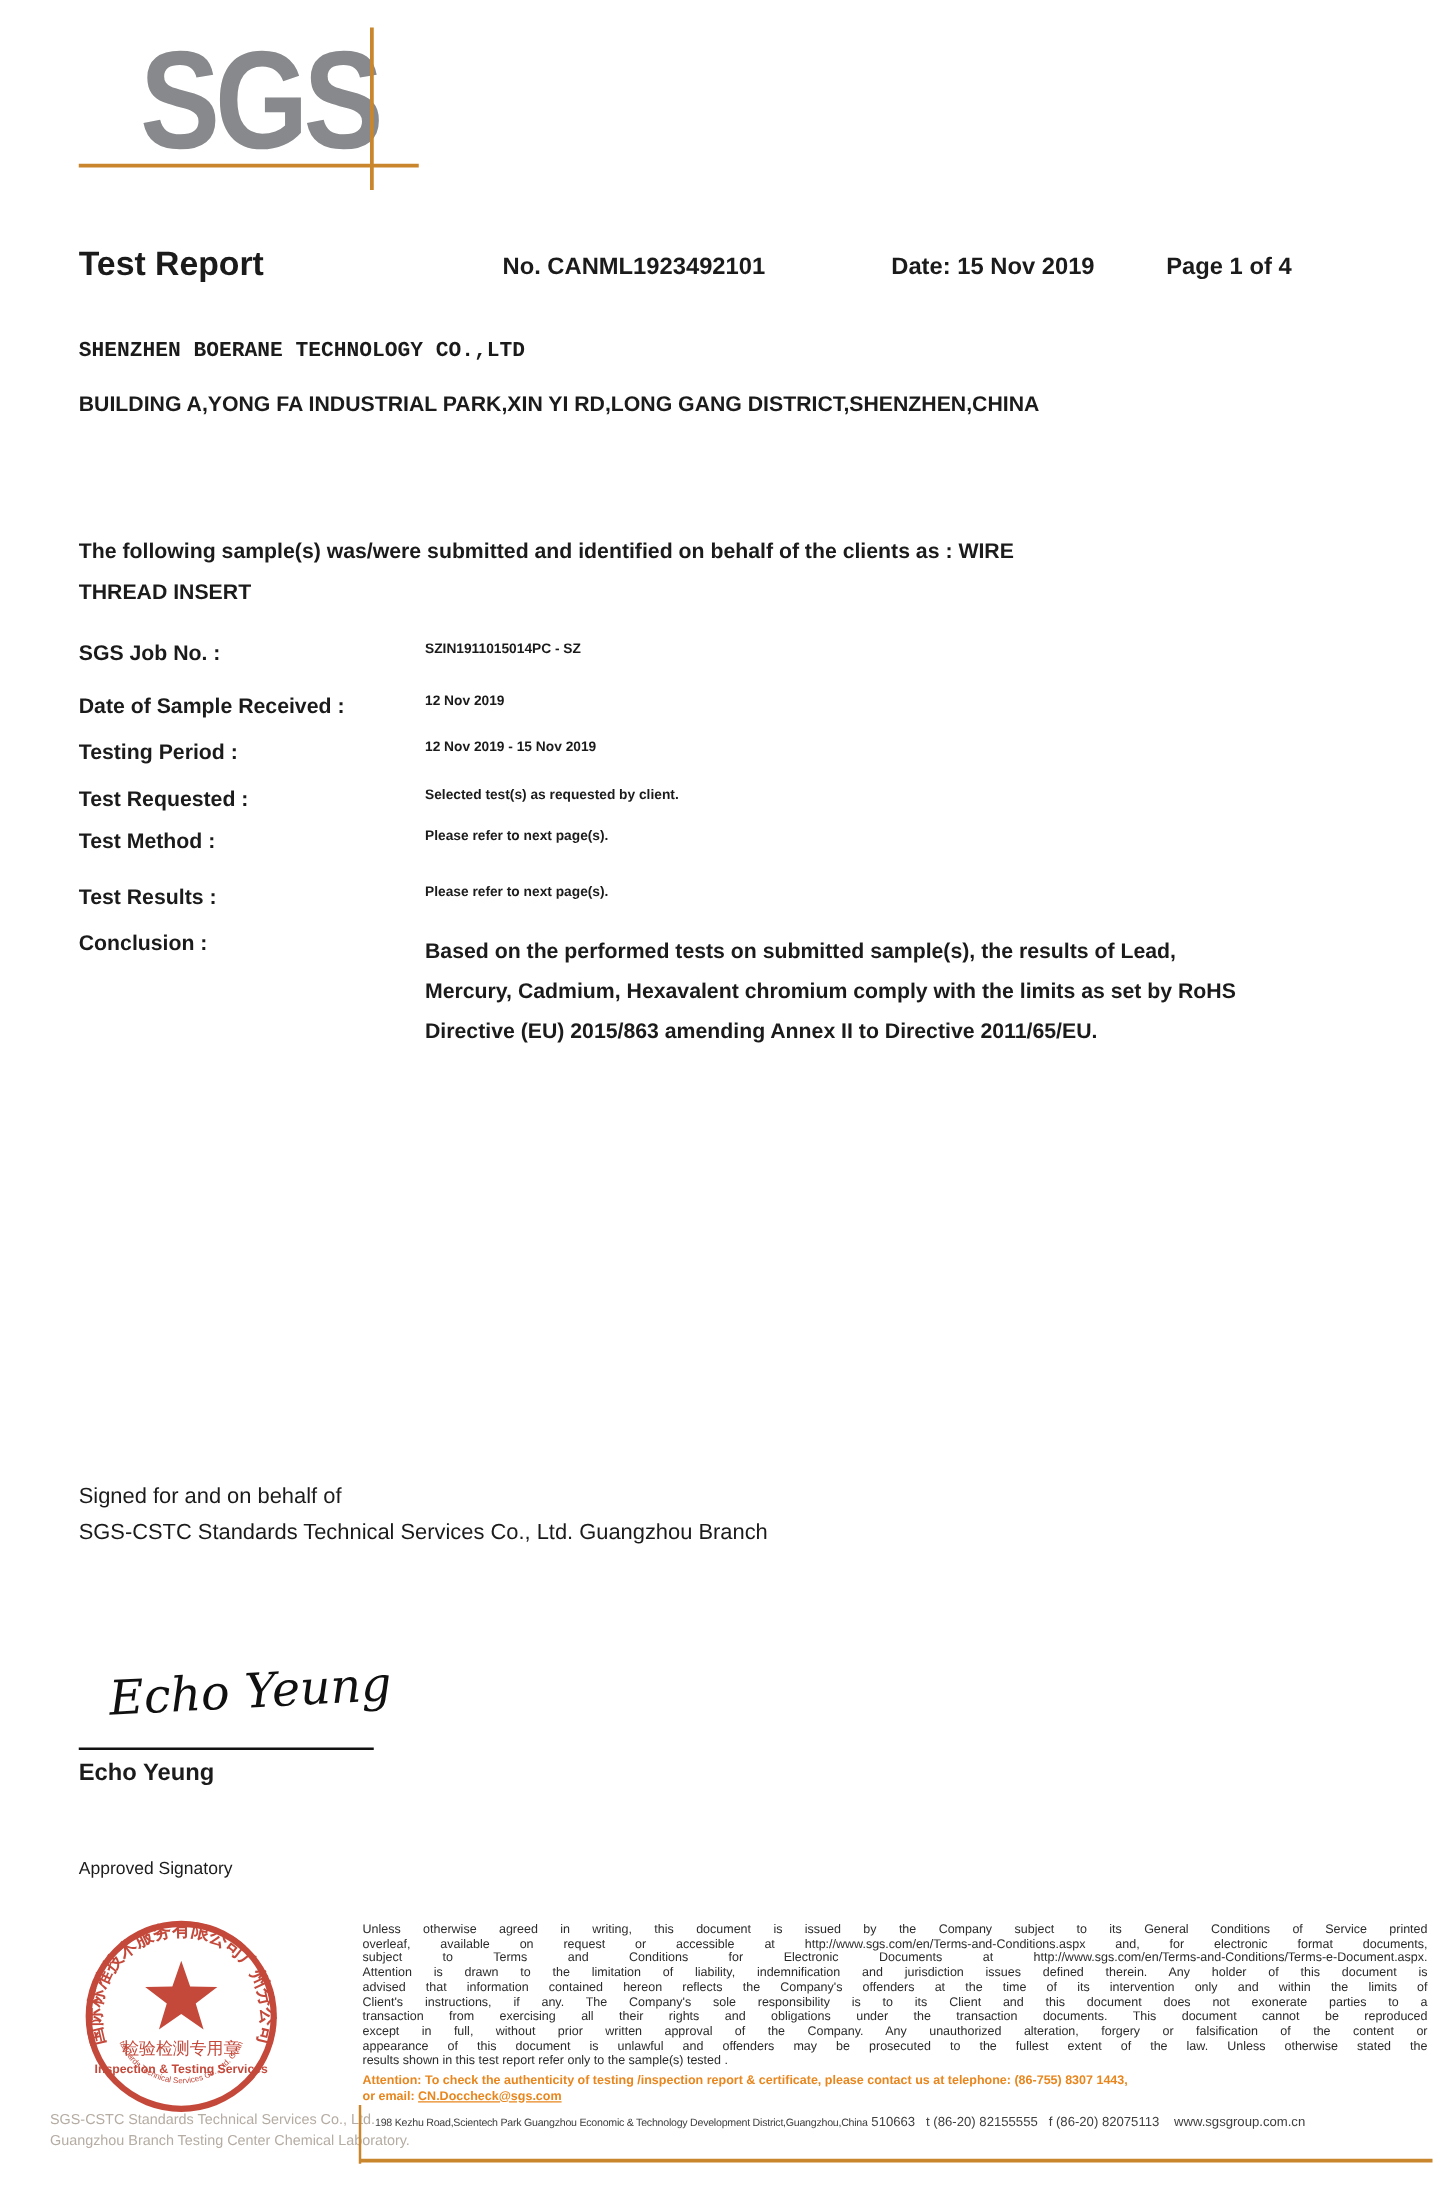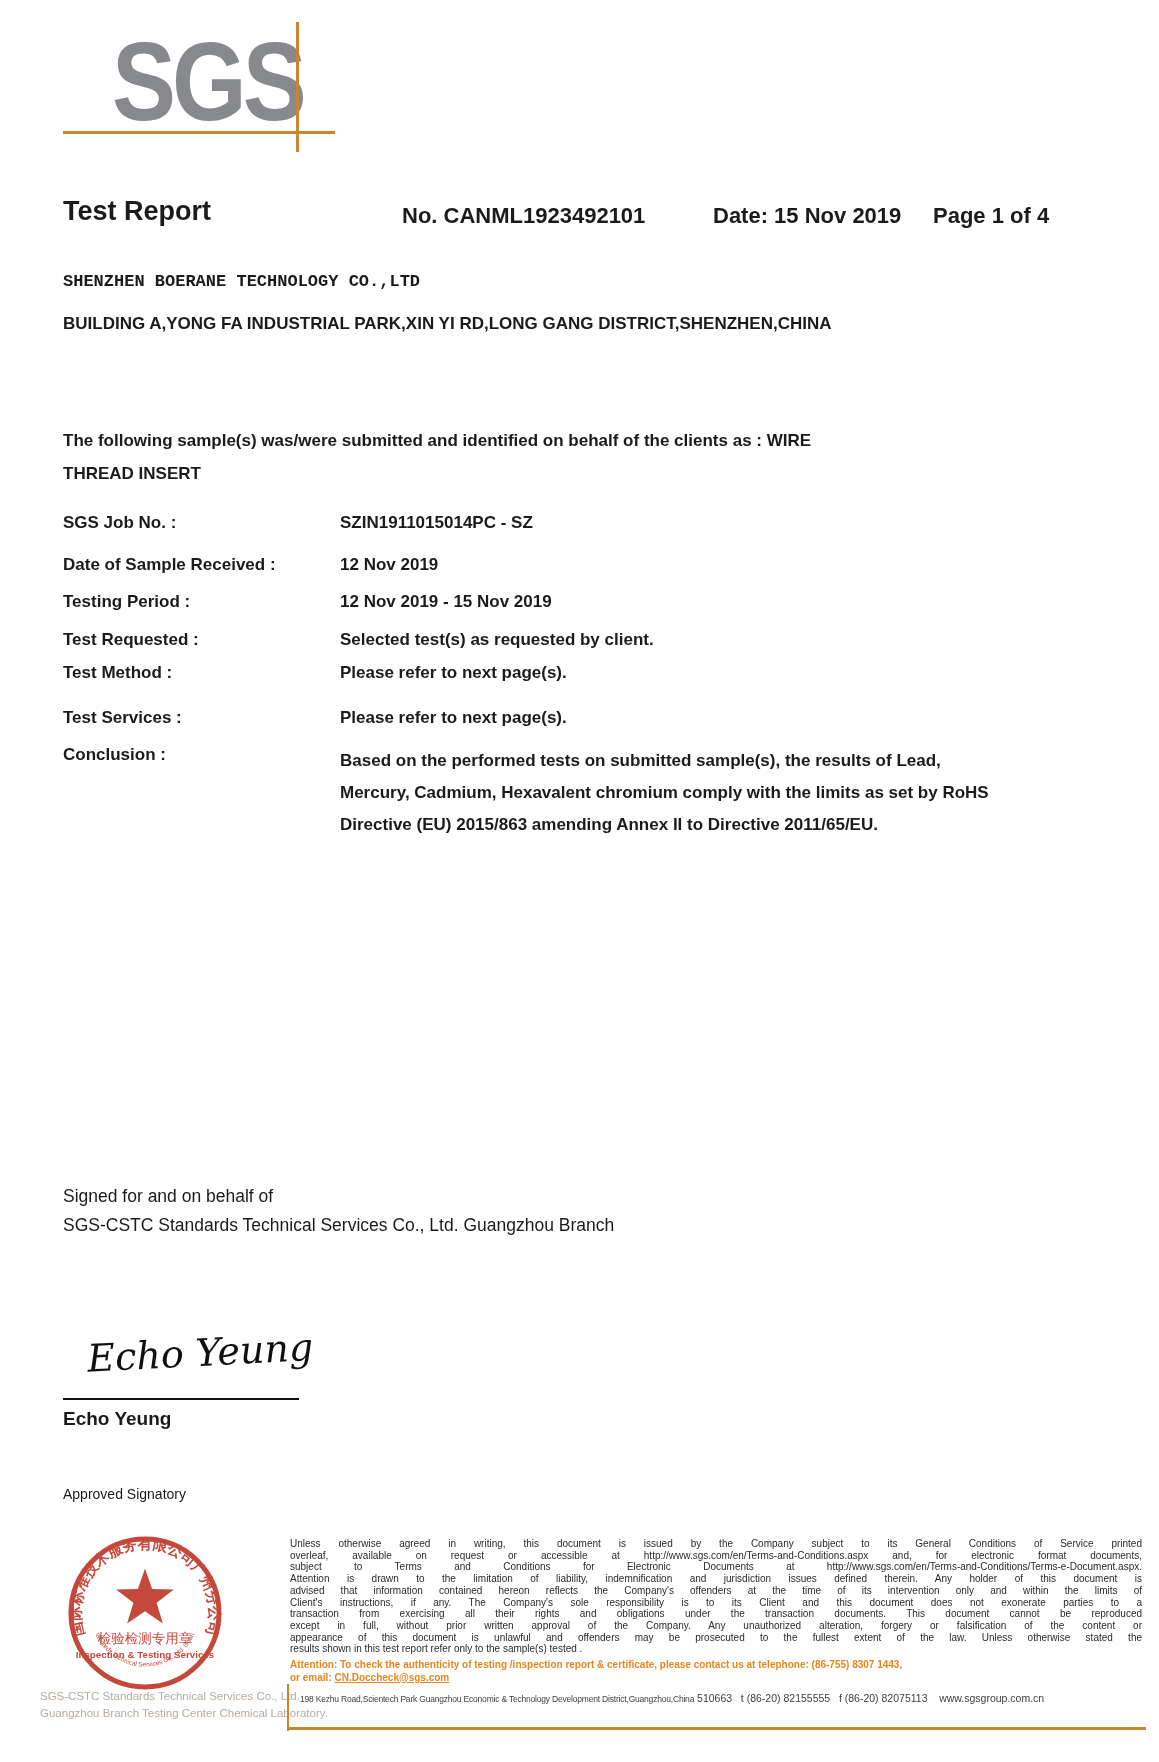--- a/index.html
+++ b/index.html
@@ -8,31 +8,31 @@
   .abs{position:absolute;}
 
   
   .logo-text{left:112px;top:26px;font-size:96px;font-weight:bold;color:#87898c;
              letter-spacing:-4px;transform:scaleY(1.16);transform-origin:top left;line-height:96px;}
   .logo-hline{left:63px;top:131px;width:272px;height:3px;background:#c9862c;}
   .logo-vline{left:296px;top:22px;width:3px;height:130px;background:#c9862c;}
 
   
   .title{left:63px;top:196px;font-size:27px;font-weight:bold;}
-  .hdr{top:203px;font-size:22px;font-weight:bold;white-space:nowrap;}
+  .hdr{top:203px;font-size:19px;font-weight:bold;white-space:nowrap;}
 
   .client-name{left:63px;top:272px;font-size:17px;font-weight:bold;white-space:nowrap;font-family:Liberation Mono, monospace;}
   .client-addr{left:63px;top:314px;font-size:17px;font-weight:bold;white-space:nowrap;}
 
   .sample1{left:63px;top:431px;font-size:17px;font-weight:bold;white-space:nowrap;}
   .sample2{left:63px;top:464px;font-size:17px;font-weight:bold;white-space:nowrap;}
 
   .row{position:absolute;left:0;width:100%;height:0;}
   .row .lbl{position:absolute;left:63px;font-size:17px;font-weight:bold;white-space:nowrap;}
-  .row .val{position:absolute;left:340px;font-size:17px;font-weight:bold;white-space:nowrap;}
+  .row .val{position:absolute;left:340px;font-size:11px;font-weight:bold;white-space:nowrap;}
 
   .conclusion-lines{left:340px;top:745px;font-size:17px;font-weight:bold;line-height:32px;}
   .conclusion-lines div{white-space:nowrap;}
 
   .signed{left:63px;top:1182px;font-size:17.5px;line-height:29px;}
 
   .handwriting{left:88px;top:1330px;width:260px;height:75px;font-family:"DejaVu Serif",serif;
                font-style:italic;font-size:38px;color:#101010;transform:rotate(-3deg);white-space:nowrap;}
   .sig-line{left:63px;top:1398px;width:236px;height:2px;background:#111;}
   .sig-name{left:63px;top:1408px;font-size:19px;font-weight:bold;}
@@ -94,21 +94,21 @@
   </div>
   <div class="row" style="top:630px">
     <span class="lbl">Test Requested :</span>
     <span class="val">Selected test(s) as requested by client.</span>
   </div>
   <div class="row" style="top:663px">
     <span class="lbl">Test Method :</span>
     <span class="val">Please refer to next page(s).</span>
   </div>
   <div class="row" style="top:708px">
-    <span class="lbl">Test Services :</span>
+    <span class="lbl">Test Results :</span>
     <span class="val">Please refer to next page(s).</span>
   </div>
   <div class="row" style="top:745px">
     <span class="lbl">Conclusion :</span>
   </div>
   <div class="abs conclusion-lines">
     <div>Based on the performed tests on submitted sample(s), the results of Lead,</div>
     <div>Mercury, Cadmium, Hexavalent chromium comply with the limits as set by RoHS</div>
     <div>Directive (EU) 2015/863 amending Annex II to Directive 2011/65/EU.</div>
   </div>

